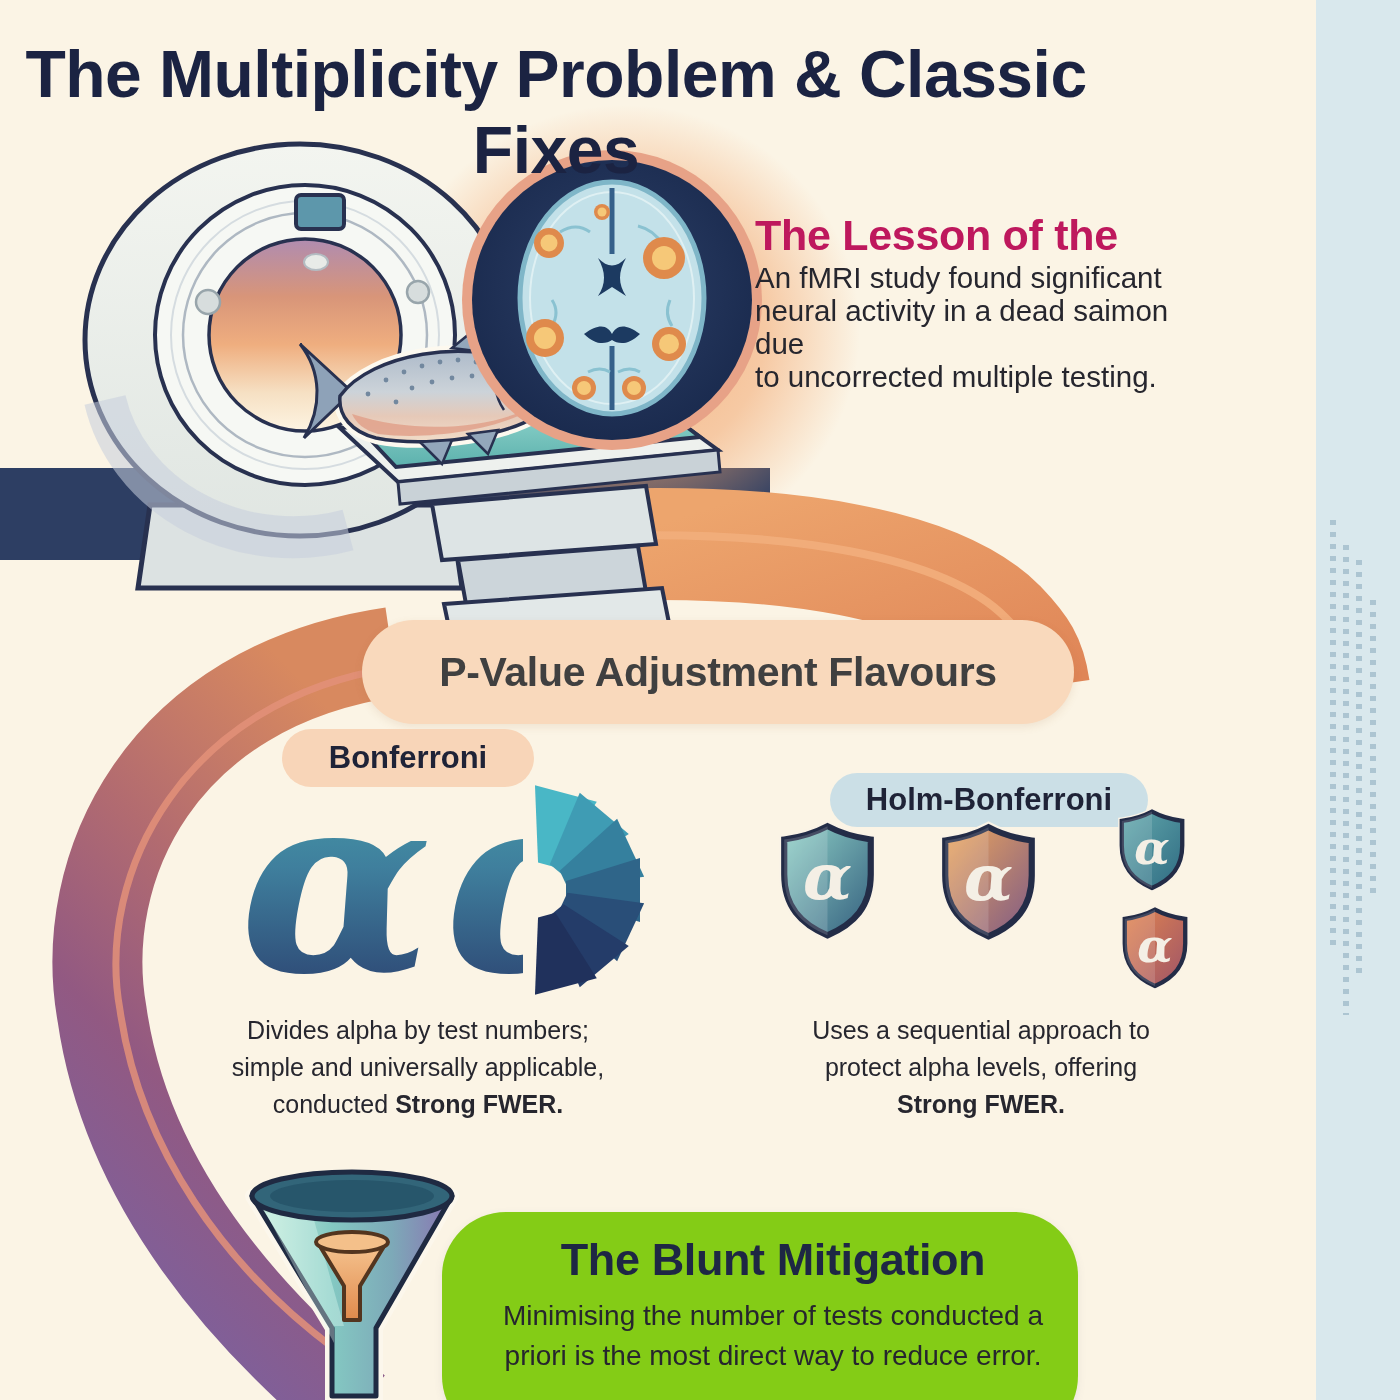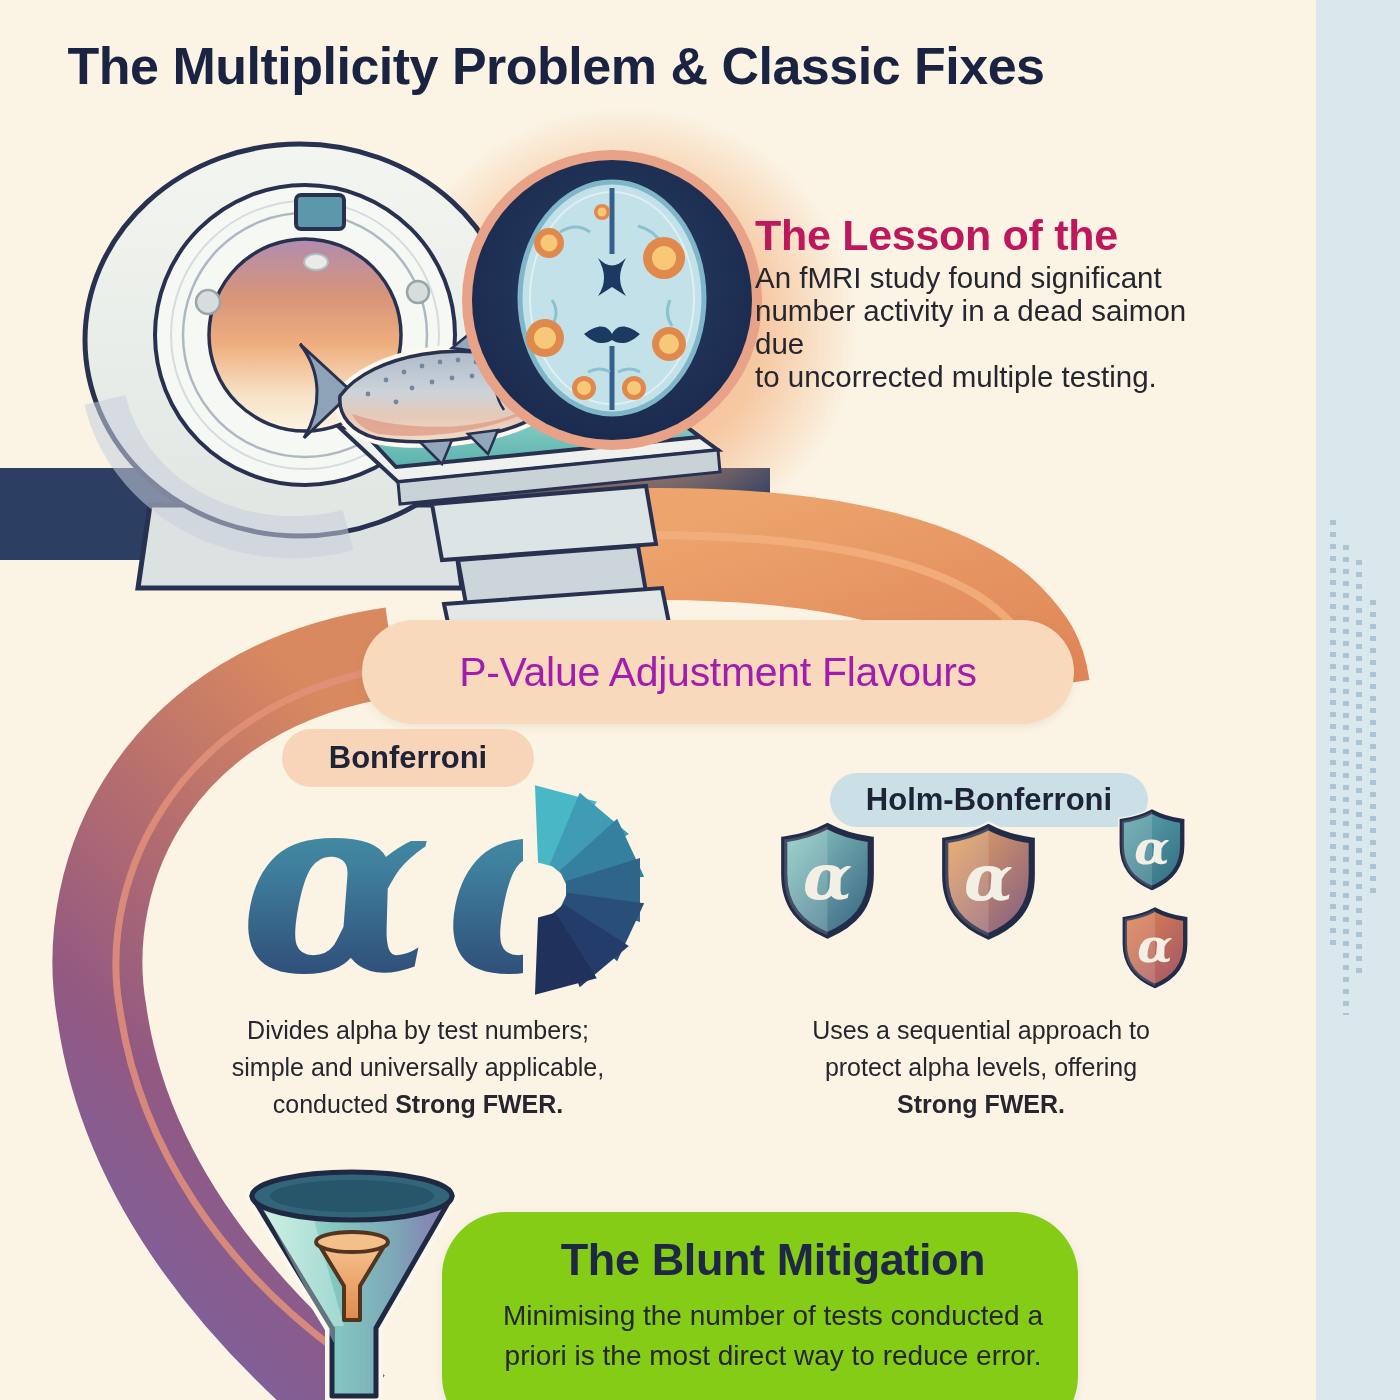--- a/index.html
+++ b/index.html
@@ -7,30 +7,30 @@
           background:#fbf4e5;font-family:"Liberation Sans",sans-serif;}
   .abs{position:absolute;}
   svg text{font-family:"DejaVu Serif","Liberation Serif",serif;}
 
   
   #right-strip{left:1316px;top:0;width:84px;height:1400px;background:#d9e8ed;z-index:0;}
   .code-col{position:absolute;width:6px;
      background:repeating-linear-gradient(180deg,rgba(100,140,165,.38) 0 5px,transparent 5px 12px);}
 
   
-  #title{left:0;top:36px;width:1112px;text-align:center;font-size:52px;font-weight:700;
+  #title{left:0;top:36px;width:1112px;text-align:center;font-size:66px;font-weight:700;
          color:#1b2342;letter-spacing:-0.5px;z-index:2;}
   #lesson{left:755px;top:210px;width:470px;z-index:2;}
   .lesson-h{font-size:43px;font-weight:700;line-height:51px;color:#be185d;letter-spacing:-0.3px;}
   .lesson-b{margin-top:0;font-size:29.5px;line-height:33px;color:#26262e;}
 
   #banner{left:362px;top:620px;width:712px;height:104px;border-radius:52px;background:#f9d9bc;
           display:flex;align-items:center;justify-content:center;z-index:2;
           box-shadow:0 3px 8px rgba(160,110,60,.12);}
-  #banner .label{font-size:41px;font-weight:400;color:#a21caf;letter-spacing:-0.3px;}
+  #banner .label{font-size:41px;font-weight:700;color:#404040;letter-spacing:-0.3px;}
 
   .pill{position:absolute;display:flex;align-items:center;justify-content:center;z-index:2;
         font-weight:700;font-size:31px;color:#1f2337;}
   #pill-bonferroni{left:282px;top:729px;width:252px;height:58px;border-radius:29px;background:#f8d5b8;}
   #pill-holm{left:830px;top:733px;width:318px;height:54px;border-radius:27px;background:#cbdfe6;margin-top:40px;}
 
   .caption{position:absolute;z-index:2;text-align:center;font-size:25px;line-height:37px;color:#26262e;}
   #caption-bonferroni{left:163px;top:1012px;width:510px;}
   #caption-holm{left:742px;top:1012px;width:478px;}
   .cap-bold-inline{margin-left:0.28em;font-weight:700;}
@@ -204,21 +204,21 @@
   </svg>
 
   <div id="title" class="abs">The Multiplicity Problem &amp; Classic Fixes</div>
 
   <div id="lesson" class="abs">
     <div class="lesson-h">
       <div>The Lesson of the</div>
     </div>
     <div class="lesson-b">
       <div>An fMRI study found significant</div>
-      <div>number activity in a dead saimon due</div>
+      <div>neural activity in a dead saimon due</div>
       <div>to uncorrected multiple testing.</div>
     </div>
   </div>
 
   <div id="banner" class="abs">
     <span class="label">P-Value Adjustment Flavours</span>
   </div>
 
   <div id="pill-bonferroni" class="pill">
     <span>Bonferroni</span>

